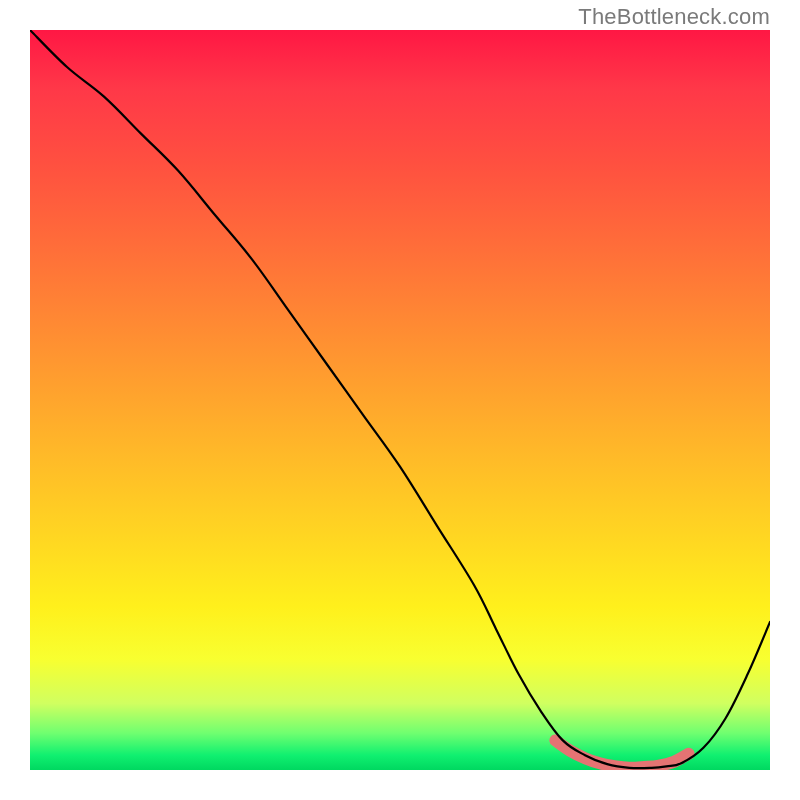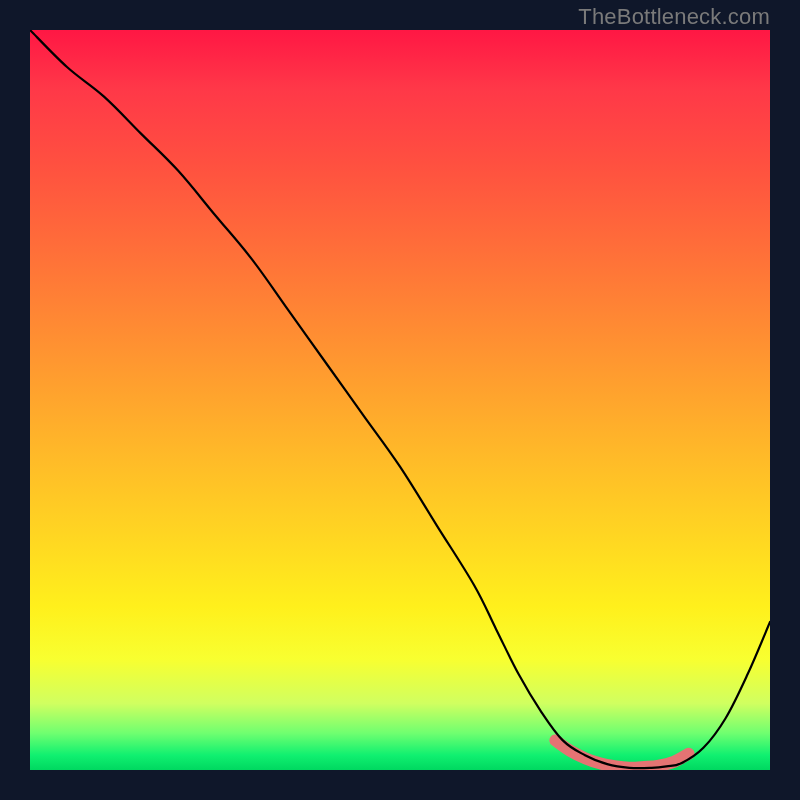--- a/index.html
+++ b/index.html
@@ -7,21 +7,21 @@
     padding: 0;
     width: 800px;
     height: 800px;
     background: #000000;
     overflow: hidden;
   }
   .chart-container {
     position: relative;
     width: 800px;
     height: 800px;
-    background: #0f172a;
+    background: #ffffff;
   }
   .plot-area {
     position: absolute;
     left: 30px;
     top: 30px;
     width: 740px;
     height: 740px;
     background: linear-gradient(to bottom,
       #ff1744 0%,
       #ff3848 8%,

